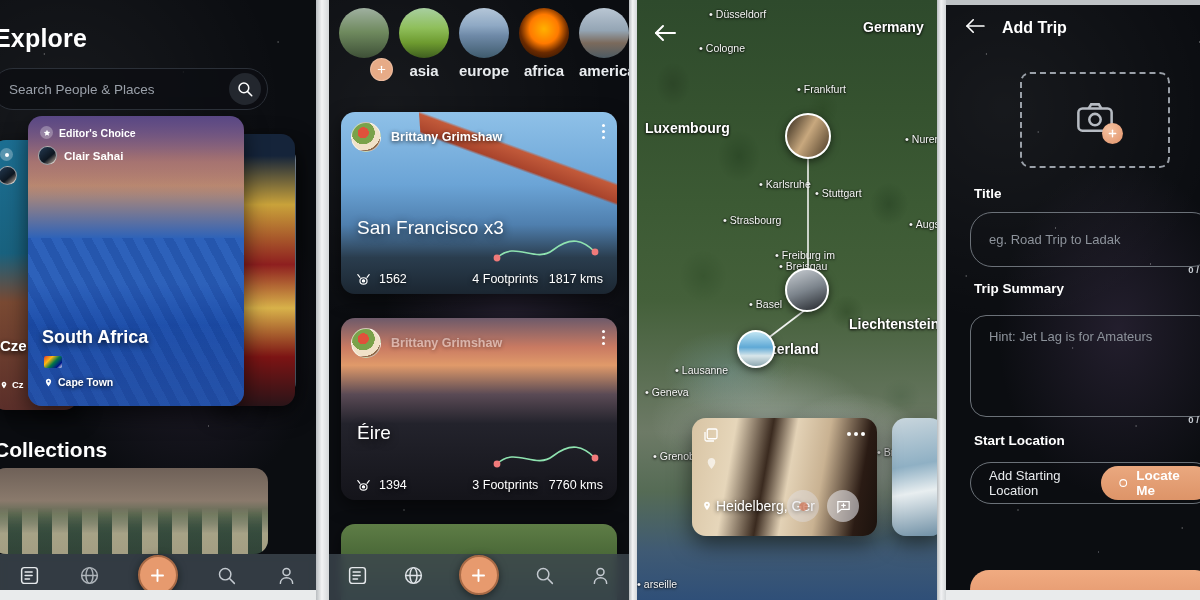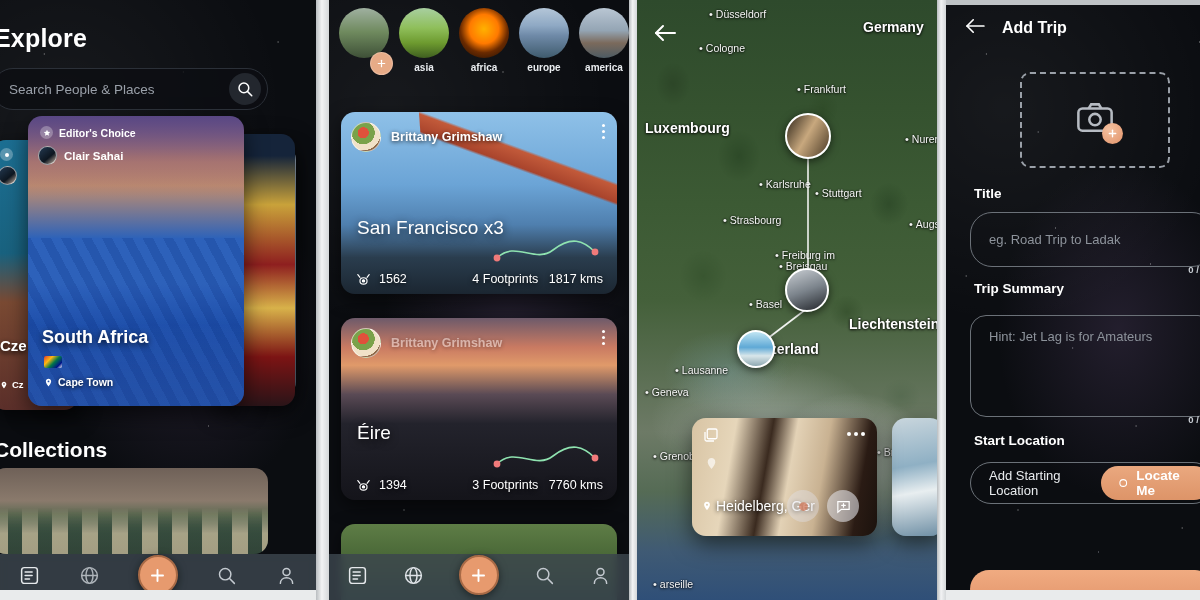--- a/index.html
+++ b/index.html
@@ -97,21 +97,21 @@
   .bnav { position: absolute; left: 0; bottom: 0; width: 100%; height: 46px; background: rgba(60,70,78,.82);
     display: flex; align-items: center; justify-content: space-around; z-index: 20; backdrop-filter: blur(4px); }
   .bnav .fab { width: 40px; height: 40px; border-radius: 50%; background: #e79a6e; border: 2px solid #a86a46;
     display: flex; align-items: center; justify-content: center; box-shadow: 0 2px 8px rgba(0,0,0,.5); margin-top: -4px; }
 
   
   #p2 { width: 300px; }
   .stories { position: absolute; left: 0; top: 8px; width: 300px; display: flex; gap: 10px; padding-left: 10px; z-index: 6; }
   .story { width: 50px; text-align: center; position: relative; }
   .story .ring { width: 50px; height: 50px; border-radius: 50%; overflow: hidden; position: relative; }
-  .story .lbl { margin-top: 4px; color: #e9ecef; font-size: 10px; font-weight: 600; }
+  .story .lbl { margin-top: 4px; color: #e9ecef; font-size: 15px; font-weight: 600; }
   .add-badge { position: absolute; right: -4px; bottom: -2px; width: 23px; height: 23px; border-radius: 50%;
     background: #e7ab87; display: flex; align-items: center; justify-content: center; border: 1px solid rgba(255,255,255,.2); }
   .img-me { background: linear-gradient(180deg,#9fb0a0 0%,#6f8a5e 48%,#3e5037 100%); }
   .img-asia { background: linear-gradient(180deg,#a8cfa0 0%,#8fbf5a 40%,#6d9a2f 70%,#3f5f20 100%); }
   .img-europe { background: linear-gradient(180deg,#b4c6d8 0%,#8fa9c4 35%,#6f8aa8 55%,#3f5b6d 100%); }
   .img-africa { background: radial-gradient(circle at 50% 42%, #ffb100 0%, #ff7a00 38%, #6a2a00 62%, #120a05 100%); }
   .img-america { background: linear-gradient(180deg,#b9c6d3 0%,#94a5b4 45%,#7b6a5c 70%,#4d5b63 100%); }
 
   .feedcard { position: absolute; left: 12px; width: 276px; border-radius: 14px; overflow: hidden; z-index: 5;
     box-shadow: 0 6px 18px rgba(0,0,0,.55); }
@@ -340,26 +340,26 @@
               <line x1="5" y1="12" x2="19" y2="12"></line>
           </svg>
         </div>
         <div class="lbl"></div>
       </div>
       <div class="story">
         <div class="ring img-asia"></div>
         <div class="lbl">asia</div>
       </div>
       <div class="story">
+        <div class="ring img-europe"></div>
+        <div class="lbl">europe</div>
+      </div>
+      <div class="story">
         <div class="ring img-africa"></div>
         <div class="lbl">africa</div>
-      </div>
-      <div class="story">
-        <div class="ring img-europe"></div>
-        <div class="lbl">europe</div>
       </div>
       <div class="story">
         <div class="ring img-america"></div>
         <div class="lbl">america</div>
       </div>
     </div>
 
     <div class="feedcard" id="card-sf">
       <div class="fc-top">
         <div class="fc-av"></div>
@@ -489,21 +489,21 @@
     <div class="mlabel city" style="left:272px;top:218px">Augsbu</div>
     <div class="mlabel city" style="left:138px;top:249px">Freiburg im</div>
     <div class="mlabel city" style="left:142px;top:260px">Breisgau</div>
     <div class="mlabel city" style="left:112px;top:298px">Basel</div>
     <div class="mlabel country" style="left:212px;top:316px">Liechtenstein</div>
     <div class="mlabel country" style="left:104px;top:341px">Switzerland</div>
     <div class="mlabel city" style="left:38px;top:364px">Lausanne</div>
     <div class="mlabel city" style="left:8px;top:386px">Geneva</div>
     <div class="mlabel city" style="left:16px;top:450px">Grenoble</div>
     <div class="mlabel city" style="left:240px;top:446px">Brescia</div>
-    <div class="mlabel city" style="left:16px;top:578px">arseille</div>
+    <div class="mlabel city" style="left:0px;top:578px">arseille</div>
 
     <svg class="maproute" width="300" height="600">
       <path d="M171 155 L171 268" stroke="#fff" stroke-width="1.6" fill="none" opacity=".92"></path>
       <path d="M168 310 L126 342" stroke="#fff" stroke-width="1.6" fill="none" opacity=".92"></path>
     </svg>
 
     <div class="mpin a"></div>
     <div class="mpin b"></div>
     <div class="mpin c"></div>
 

